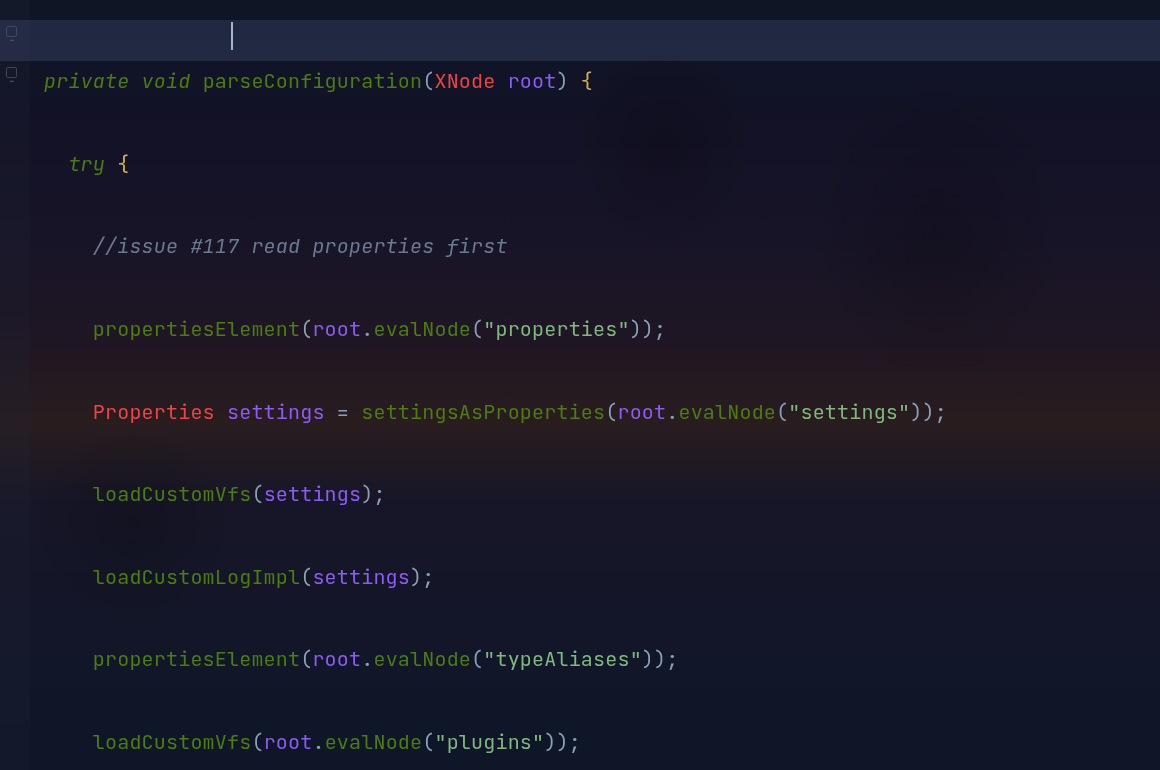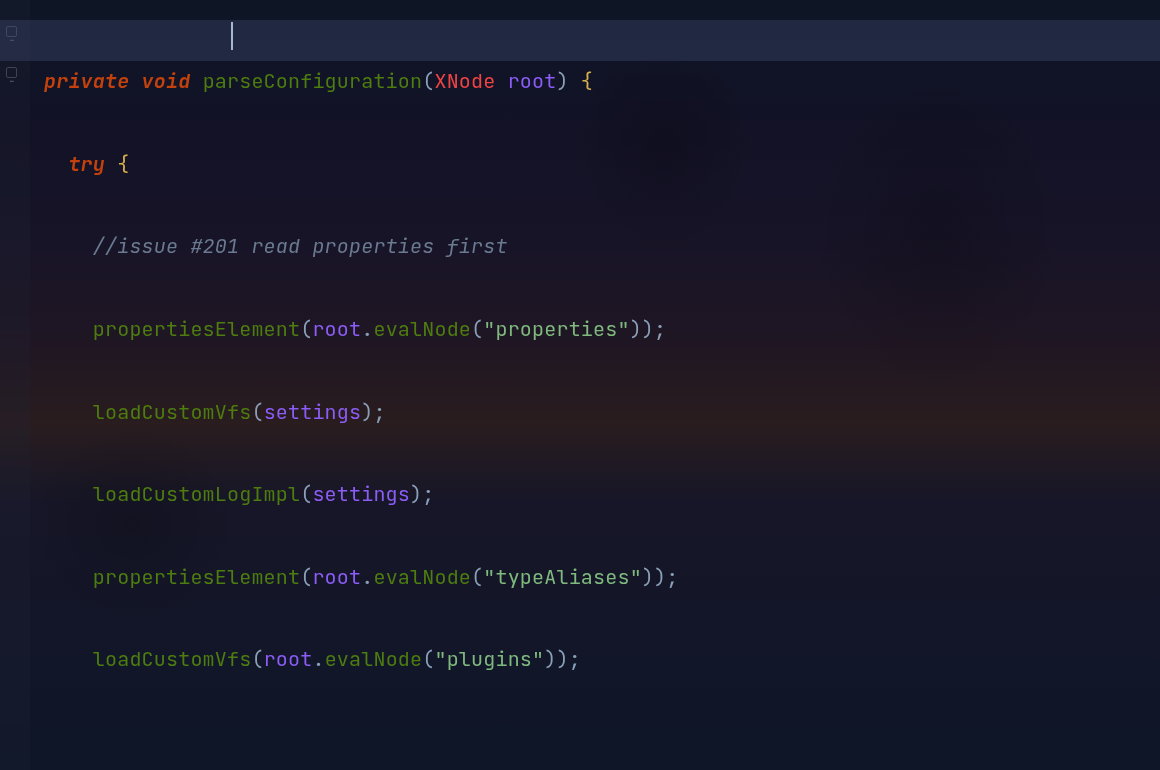--- a/index.html
+++ b/index.html
@@ -16,21 +16,21 @@
 .palm1 { top:10%; right:8%; width:260px; height:320px; }
 .palm2 { top:5%; right:35%; width:180px; height:220px; }
 .palm3 { top:55%; left:2%; width:220px; height:200px; }
 .gutter { position:absolute; left:0; top:0; width:30px; height:100%; background:rgba(30,35,50,0.25); }
 .fold { position:absolute; left:6px; width:11px; height:11px; border:1px solid #5a6a7a; border-radius:2px; opacity:0.55; }
 .fold::before { content:'−'; position:absolute; top:-7px; left:1px; font-size:12px; color:#8a9aaa; }
 .editor { position:absolute; left:44px; top:20px; right:10px; white-space:pre; letter-spacing:0.2px; }
 .line { position:relative; }
 .highlight { position:absolute; top:20px; left:0; right:0; height:41px; background:rgba(70,80,120,0.35); }
 .cursor { position:absolute; top:22px; left:231px; width:2px; height:28px; background:#c0d0e0; opacity:0.85; }
-.kw { color:#c2410c; font-style:italic;font-weight:bold; } 
+.kw { color:#4d7c0f; font-style:italic; } 
 .fn { color:#4d7c0f; }                    
 .ty { color:#ef4444; }                    
 .va { color:#8b5cf6; }                    
 .op { color:#8aa0b8; }                    
 .st { color:#7fb97d; }                    
 .cm { color:#6a7a90; font-style:italic; } 
 .br { color:#d6b04a; }                    
 </style>
 </head>
 <body>
@@ -43,22 +43,23 @@
 <div class="gutter">
   <div class="fold" style="top:26px"></div>
   <div class="fold" style="top:67px"></div>
 </div>
 <div class="highlight"></div>
 <div class="cursor"></div>
 
 <div class="editor">
 <div class="line"><span class="kw">private</span> <span class="kw">void</span> <span class="fn">parseConfiguration</span><span class="op">(</span><span class="ty">XNode</span> <span class="va">root</span><span class="op">)</span> <span class="br">{</span></div>
 <div class="line">  <span class="kw">try</span> <span class="br">{</span></div>
-<div class="line">    <span class="cm">//issue #201 read properties first</span></div>
+<div class="line">    <span class="cm">//issue #117 read properties first</span></div>
 <div class="line">    <span class="fn">propertiesElement</span><span class="op">(</span><span class="va">root</span><span class="op">.</span><span class="fn">evalNode</span><span class="op">(</span><span class="st">"properties"</span><span class="op">))</span><span class="op">;</span></div>
+<div class="line">    <span class="ty">Properties</span> <span class="va">settings</span> <span class="op">=</span> <span class="fn">settingsAsProperties</span><span class="op">(</span><span class="va">root</span><span class="op">.</span><span class="fn">evalNode</span><span class="op">(</span><span class="st">"settings"</span><span class="op">))</span><span class="op">;</span></div>
 <div class="line">    <span class="fn">loadCustomVfs</span><span class="op">(</span><span class="va">settings</span><span class="op">)</span><span class="op">;</span></div>
 <div class="line">    <span class="fn">loadCustomLogImpl</span><span class="op">(</span><span class="va">settings</span><span class="op">)</span><span class="op">;</span></div>
 <div class="line">    <span class="fn">propertiesElement</span><span class="op">(</span><span class="va">root</span><span class="op">.</span><span class="fn">evalNode</span><span class="op">(</span><span class="st">"typeAliases"</span><span class="op">))</span><span class="op">;</span></div>
 <div class="line">    <span class="fn">loadCustomVfs</span><span class="op">(</span><span class="va">root</span><span class="op">.</span><span class="fn">evalNode</span><span class="op">(</span><span class="st">"plugins"</span><span class="op">))</span><span class="op">;</span></div>
 
 
 
 
 
 

